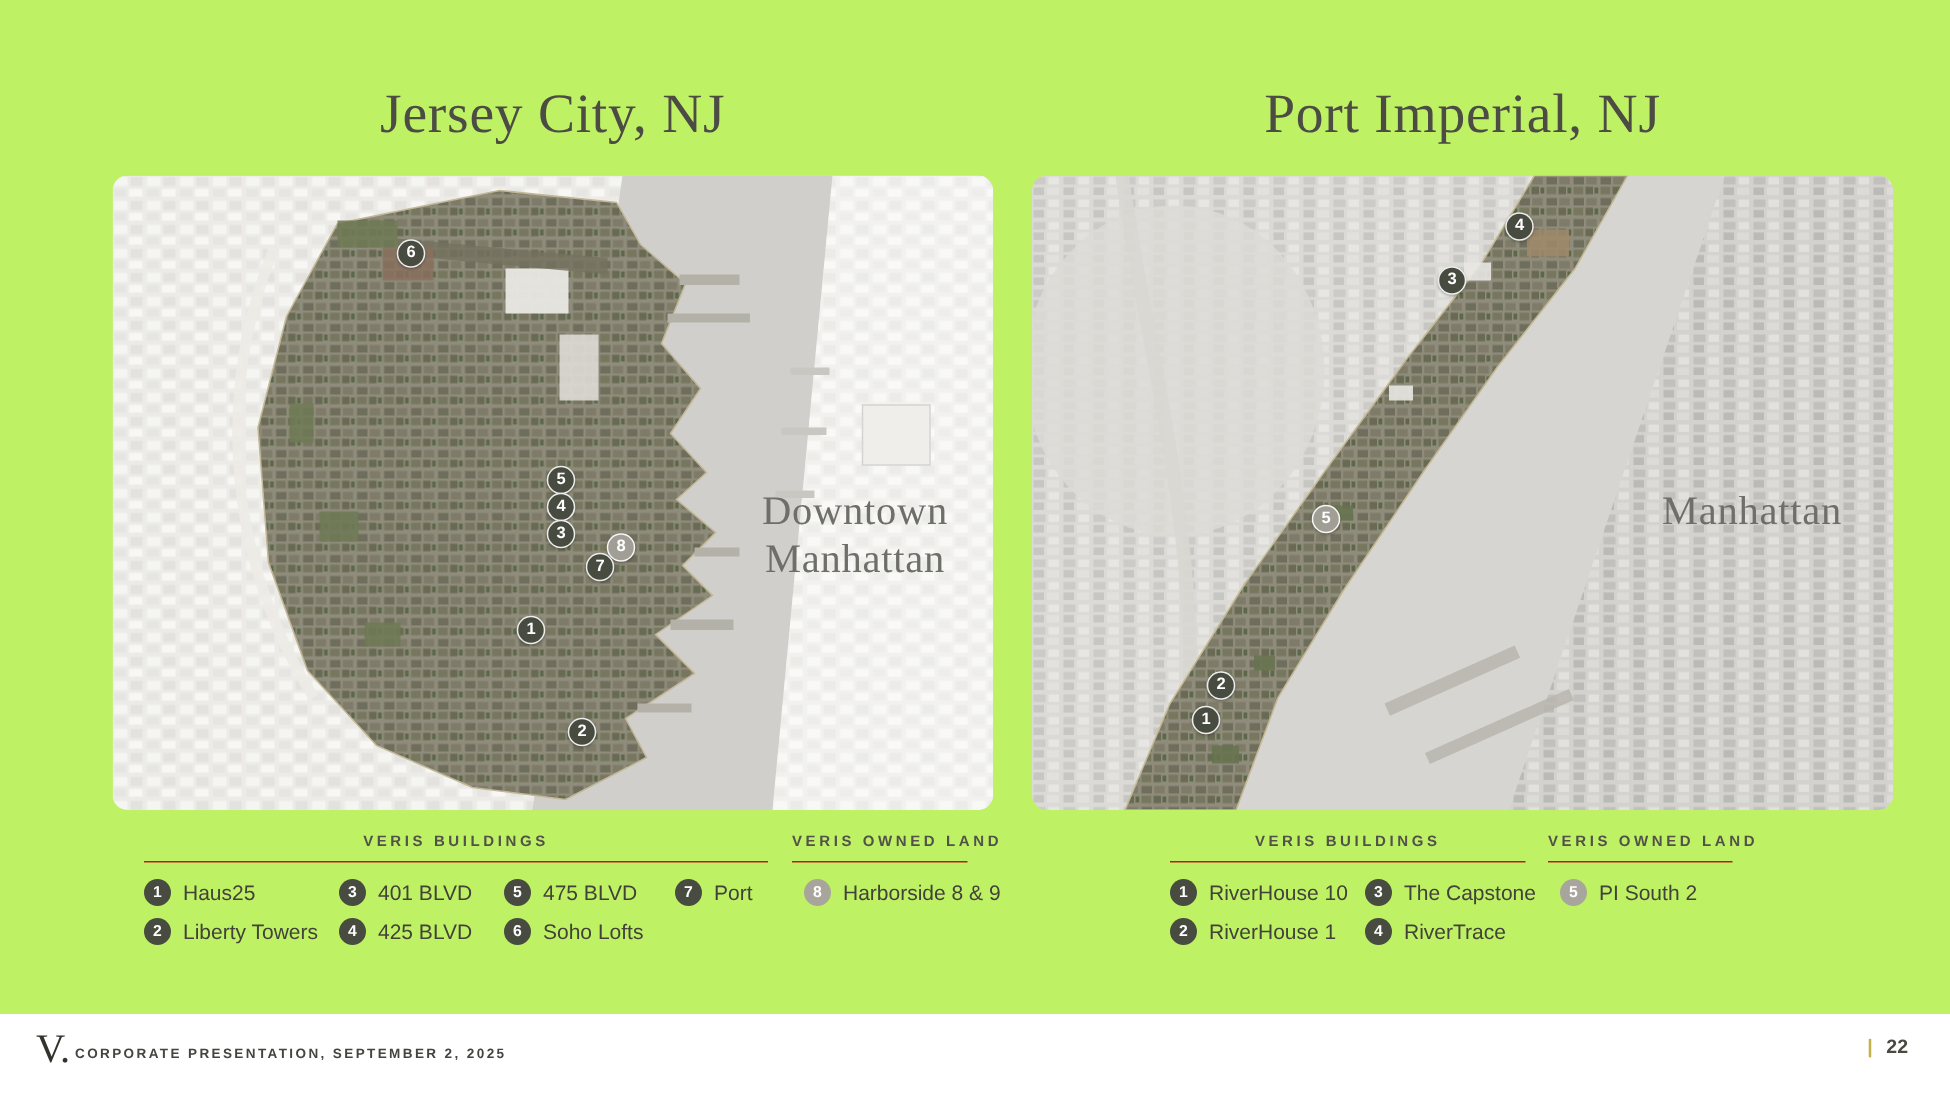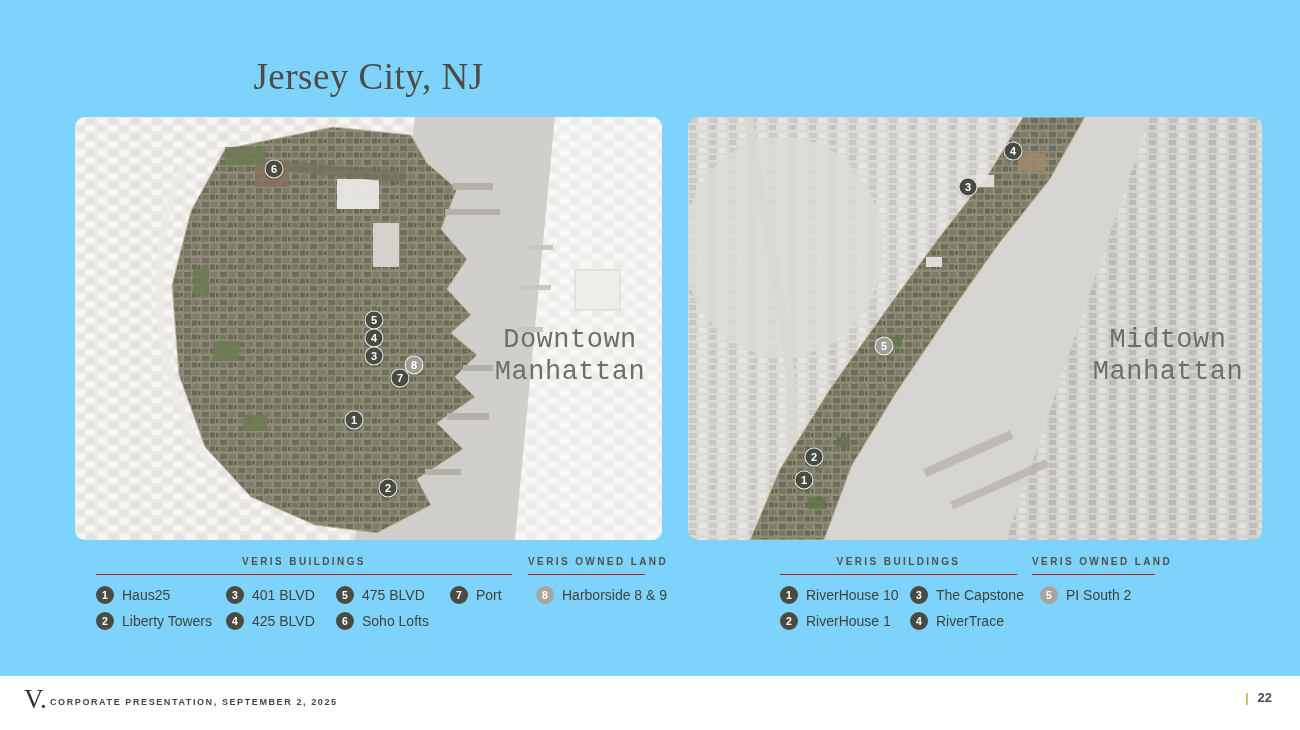--- a/index.html
+++ b/index.html
@@ -1,33 +1,33 @@
 <!DOCTYPE html>
 <html><head>
 <meta charset="utf-8">
 <style>
   * { margin:0; padding:0; box-sizing:border-box; }
   html,body { width:1300px; height:730px; }
   body { font-family:"Liberation Sans", sans-serif; }
-  .slide { position:relative; width:1300px; height:730px; background:#7dd3fc; overflow:hidden; }
+  .slide { position:relative; width:1300px; height:730px; background:#bef264; overflow:hidden; }
 
   
   .title { position:absolute; top:55px; font-family:"Liberation Serif", serif; font-weight:400;
            font-size:37px; color:#4c4c45; text-align:center; letter-spacing:0.5px; }
   .title-1 { left:75px; width:587px; }
   .title-2 { left:688px; width:574px; }
 
   
   .map { position:absolute; top:117px; height:423px; border-radius:10px; overflow:hidden; }
   .map-1 { left:75px; width:587px; }
   .map-2 { left:688px; width:574px; }
   .map svg { position:absolute; left:0; top:0; width:100%; height:100%; display:block; }
 
   .map-label { position:absolute; width:190px; text-align:center;
-               font-family:Liberation Mono, monospace; font-size:27px; line-height:32px;
+               font-family:Liberation Serif, serif; font-size:27px; line-height:32px;
                color:#6f6f69; letter-spacing:0.5px; }
   .map-1 .map-label { left:400px; top:207px; }
   .map-2 .map-label { left:385px; top:207px; }
 
   
   .marker { position:absolute; width:19px; height:19px; border-radius:50%;
             background:#474b40; border:1.5px solid rgba(255,255,255,0.9);
             color:#ffffff; font-size:11px; font-weight:700; line-height:1;
             display:flex; align-items:center; justify-content:center;
             transform:translate(-50%,-50%); box-shadow:0 1px 2px rgba(0,0,0,0.25); }
@@ -60,20 +60,21 @@
   .footer-page { position:absolute; right:28px; top:14px; display:flex; align-items:center; gap:9px; }
   .page-bar { color:#c3b24a; font-weight:700; font-size:13px; }
   .page-num { color:#4a4942; font-weight:700; font-size:13px; }
 </style>
 </head>
 <body>
 
 <div class="slide">
 
   <h1 class="title title-1">Jersey City, NJ</h1>
+  <h1 class="title title-2">Port Imperial, NJ</h1>
 
   <div class="map map-1">
     <svg viewBox="0 0 587 423" preserveAspectRatio="none">
       <defs>
         <pattern id="p-blocks" width="22" height="16" patternUnits="userSpaceOnUse">
           <rect width="22" height="16" fill="#e7e6e2"></rect>
           <rect x="1" y="1" width="9" height="6" fill="#f3f2ef"></rect>
           <rect x="12" y="1" width="8" height="6" fill="#dbdad6"></rect>
           <rect x="1" y="9" width="8" height="5" fill="#dfded9"></rect>
           <rect x="11" y="9" width="9" height="5" fill="#f6f5f2"></rect>
@@ -161,21 +162,20 @@
         <rect x="288" y="58" width="18" height="12" fill="#e8e7e2" opacity="0.9"></rect>
         <rect x="238" y="140" width="16" height="10" fill="#e8e7e2" opacity="0.9"></rect>
         <g fill="#66734e" opacity="0.85">
           <rect x="198" y="220" width="16" height="10"></rect>
           <rect x="148" y="320" width="14" height="10"></rect>
           <rect x="120" y="380" width="18" height="12"></rect>
         </g>
       </g>
     </svg>
     <div class="map-label">
-      <div>Midtown</div>
       <div>Manhattan</div>
     </div>
     <div class="markers">
         <div class="marker" style="left: 325px; top: 34px;">4</div>
         <div class="marker" style="left: 280px; top: 70px;">3</div>
         <div class="marker gray" style="left: 196px; top: 229px;">5</div>
         <div class="marker" style="left: 126px; top: 340px;">2</div>
         <div class="marker" style="left: 116px; top: 363px;">1</div>
       </div>
   </div>

